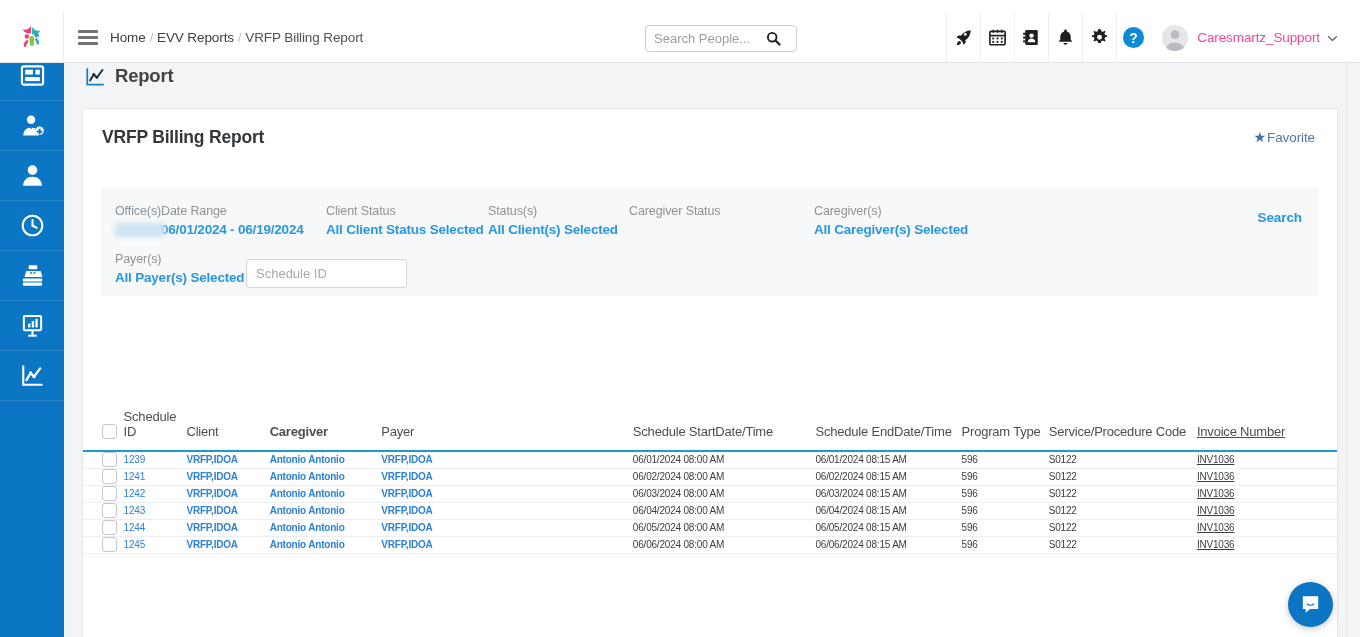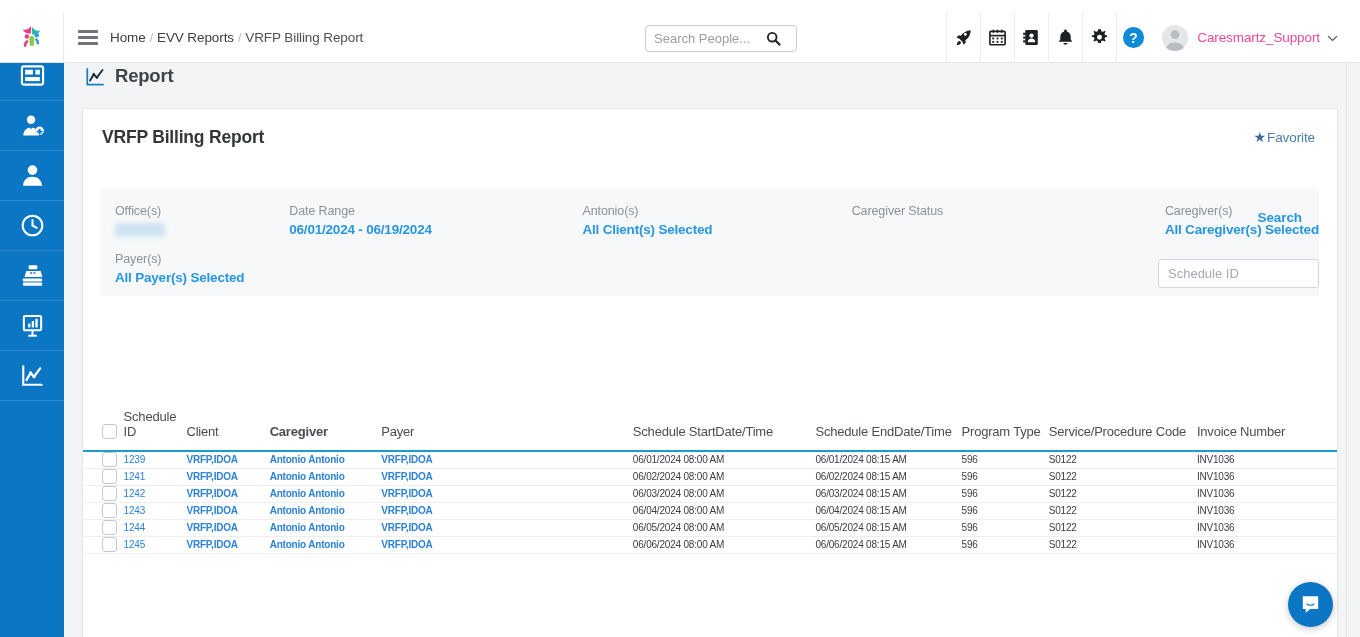--- a/index.html
+++ b/index.html
@@ -165,21 +165,21 @@
   #favorite .star { font-size: 14px; margin-right: 1px; color: #3f6f9e; }
 
   
   #filters {
     position: relative;
     margin: 23px 18px 0 18px;
     background: #f6f8f9;
     height: 108px;
     padding: 14px 0 0 14px;
   }
-  .filter-row { display: flex; align-items: flex-start; justify-content: space-between; }
+  .filter-row { display: flex; align-items: flex-start; }
   .filter-col { margin-right: 0; }
   .f-label {
     font-size: 12.5px; color: #8d9296; line-height: 18px;
     white-space: nowrap; letter-spacing: -0.1px;
   }
   .f-value {
     font-size: 13.5px; font-weight: bold; color: #2897e0;
     line-height: 20px; white-space: nowrap; cursor: pointer;
     letter-spacing: -0.2px;
   }
@@ -241,21 +241,21 @@
   
   .c-cb   { width: 40px;  padding-left: 19px !important; }
   .c-sid  { width: 62px;  }
   .c-cli  { width: 82px;  }
   .c-car  { width: 110px; font-weight: bold; }
   .c-pay  { width: 248px; }
   .c-sd   { width: 180px; }
   .c-ed   { width: 144px; }
   .c-pt   { width: 86px;  }
   .c-svc  { width: 146px; }
-  .c-inv  { width: 140px; }
+  .c-inv  { width: 140px; text-decoration: underline; }
 
   
   #chat-bubble {
     position: absolute; right: 27px; bottom: 10px;
     width: 45px; height: 45px; border-radius: 50%;
     background: #0b76c4;
     display: flex; align-items: center; justify-content: center;
     cursor: pointer; z-index: 40;
     box-shadow: 0 2px 7px rgba(0,0,0,0.22);
   }
@@ -477,23 +477,27 @@
           <div class="filter-col" style="width:46px">
             <div class="f-label">Office(s)</div>
             <div class="f-redact"></div>
           </div>
 
           <div class="filter-col" style="width:165px">
             <div class="f-label">Date Range</div>
             <div class="f-value">06/01/2024 - 06/19/2024</div>
           </div>
 
+          <div class="filter-col" style="width:162px">
+            <div class="f-label">Client Status</div>
+            <div class="f-value">All Client Status Selected</div>
+          </div>
 
           <div class="filter-col" style="width:141px">
-            <div class="f-label">Antonio(s)</div>
+            <div class="f-label">Status(s)</div>
             <div class="f-value">All Client(s) Selected</div>
           </div>
 
           <div class="filter-col" style="width:185px">
             <div class="f-label">Caregiver Status</div>
           </div>
 
           <div class="filter-col">
             <div class="f-label">Caregiver(s)</div>
             <div class="f-value">All Caregiver(s) Selected</div>

